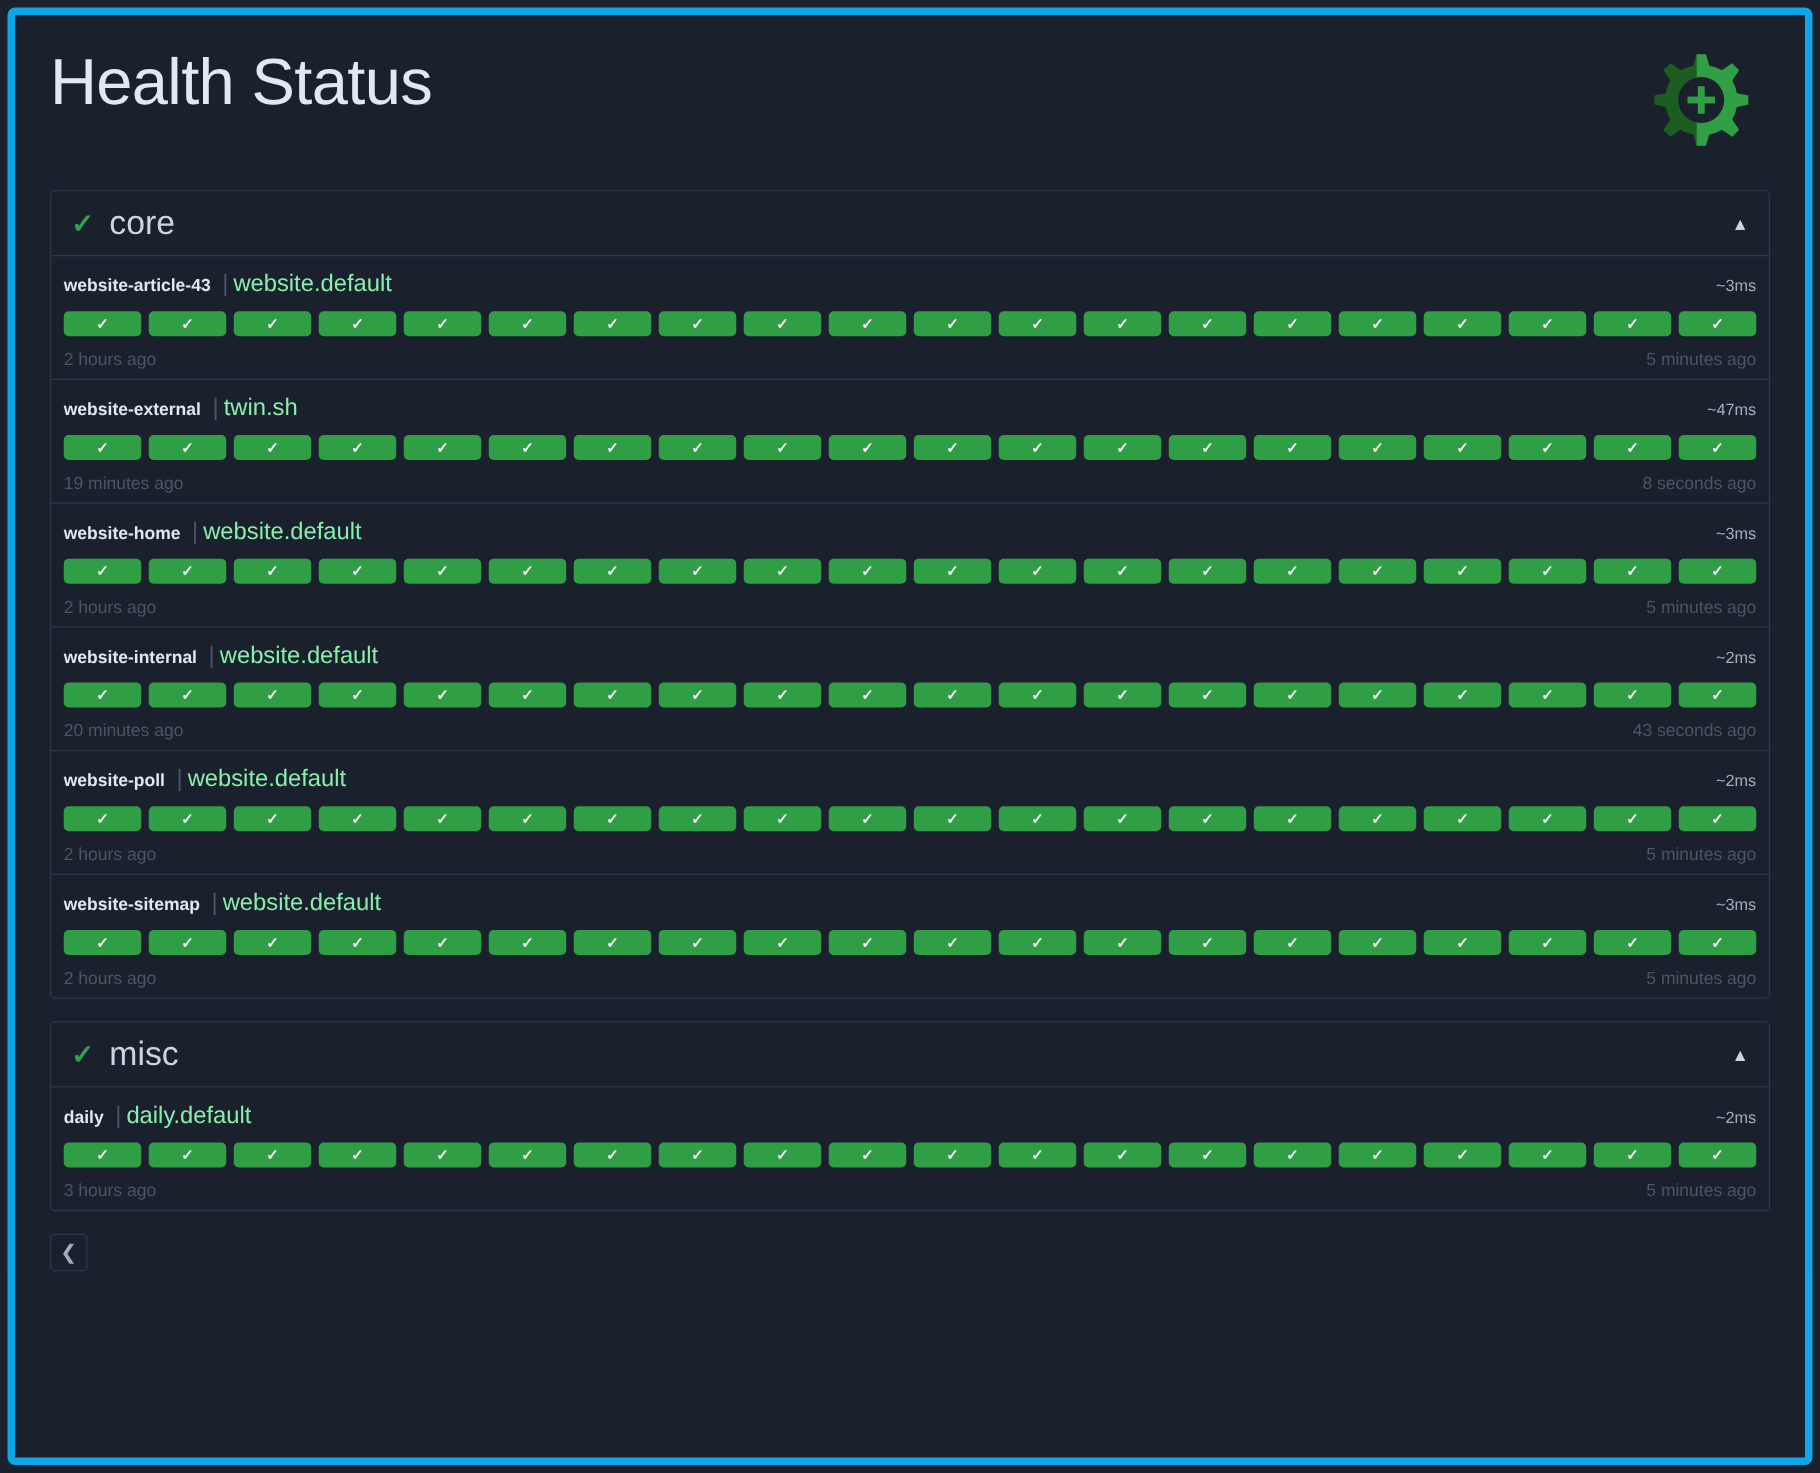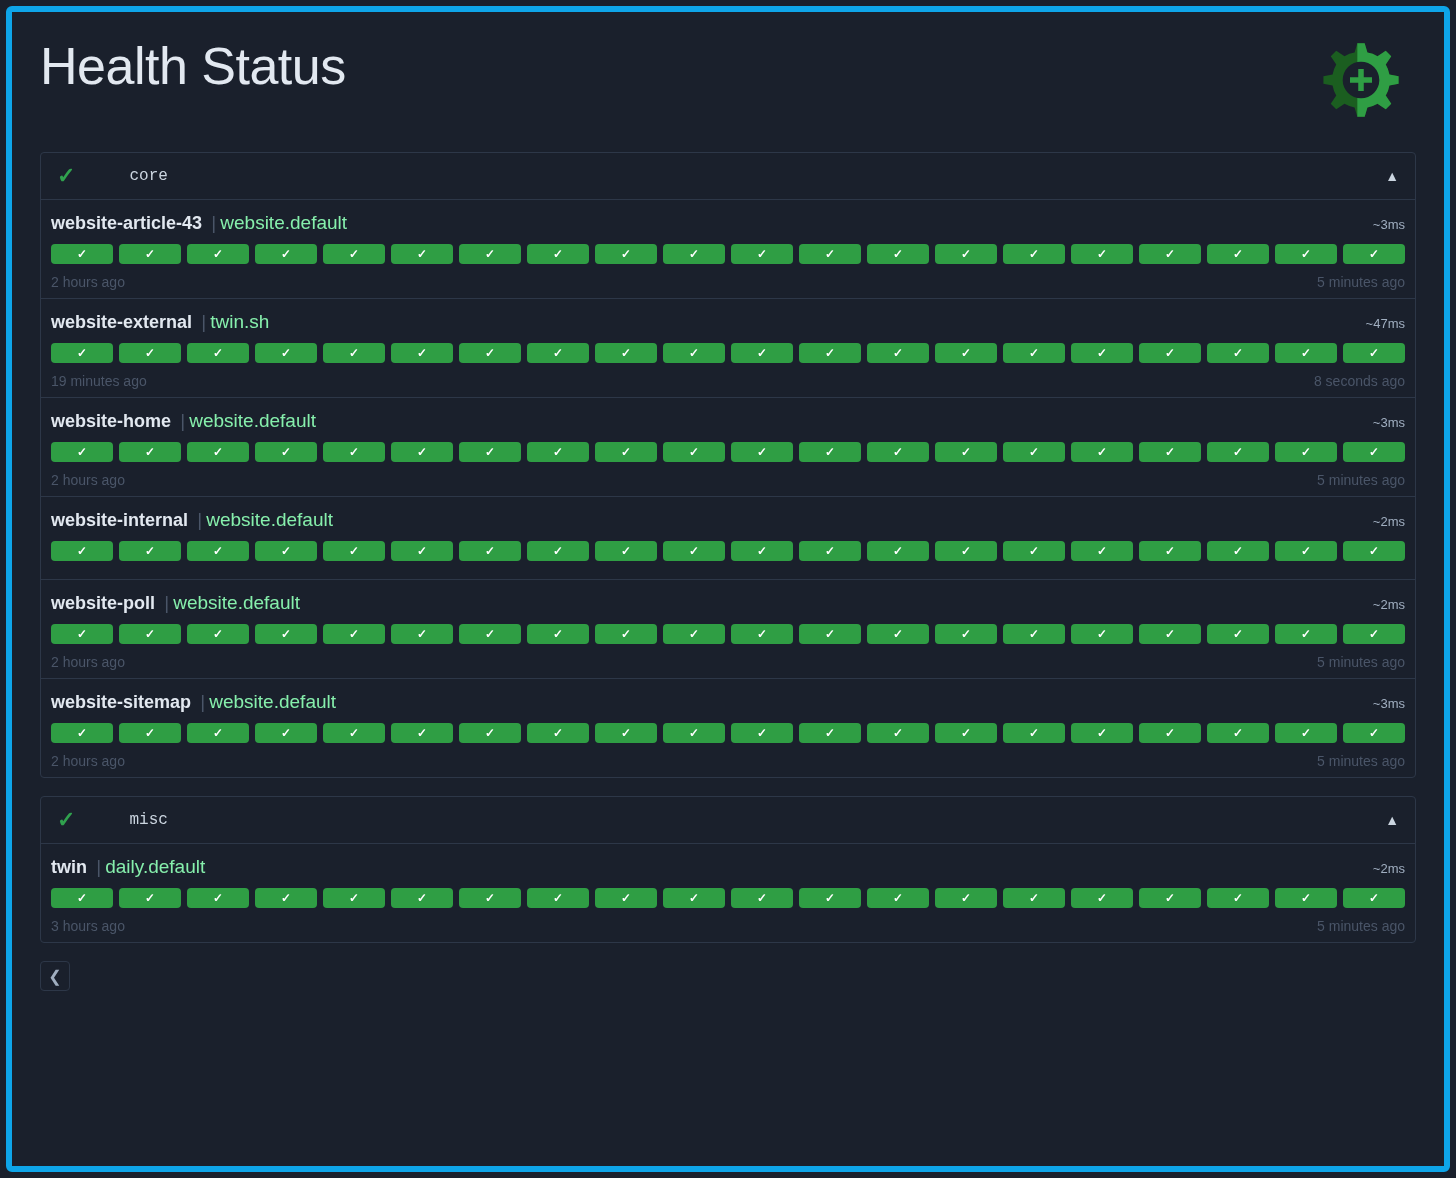--- a/index.html
+++ b/index.html
@@ -50,44 +50,43 @@
     display: flex;
     align-items: center;
     gap: 12px;
   }
   .group-check {
     color: #30a14e;
     font-size: 22px;
     font-weight: bold;
   }
   .group-name {
-    font-family: Liberation Mono, monospace;
-    font-size: 16px;
+    font-family: Liberation Sans, sans-serif;
+    font-size: 27px;
     color: #cbd5e0;
-    margin-left: 42px;
   }
   .group-toggle {
     color: #cbd5e0;
     font-size: 14px;
   }
   .service {
     padding: 12px 10px 8px 10px;
     border-bottom: 1px solid #2d3748;
   }
   .service:last-child { border-bottom: none; }
   .service-top {
     display: flex;
     justify-content: space-between;
     align-items: baseline;
     margin-bottom: 10px;
   }
   .service-name {
     color: #e2e8f0;
     font-weight: 700;
-    font-size: 18px;
+    font-size: 14px;
   }
   .service-sep {
     color: #4a5568;
     margin-left: 4px;
     font-size: 19px;
   }
   .service-label {
     color: #86efac;
     font-size: 19px;
     margin-left: 4px;
@@ -287,20 +286,24 @@
             <div class="tick"></div>
             <div class="tick"></div>
             <div class="tick"></div>
             <div class="tick"></div>
             <div class="tick"></div>
             <div class="tick"></div>
             <div class="tick"></div>
             <div class="tick"></div>
             <div class="tick"></div>
           </div>
+          <div class="service-footer">
+            <span>20 minutes ago</span>
+            <span>43 seconds ago</span>
+          </div>
         </div>
         <div class="service">
           <div class="service-top">
             <div><span class="service-name">website-poll</span><span class="service-sep"> |</span><span class="service-label">website.default</span></div>
             <span class="service-timing">~2ms</span>
           </div>
           <div class="ticks">
             <div class="tick"></div>
             <div class="tick"></div>
             <div class="tick"></div>
@@ -363,21 +366,21 @@
       <div class="group">
         <div class="group-header">
           <div class="group-header-left">
             <span class="group-check">✓</span>
             <span class="group-name">misc</span>
           </div>
           <span class="group-toggle">▲</span>
         </div>
         <div class="service">
           <div class="service-top">
-            <div><span class="service-name">twin</span><span class="service-sep"> |</span><span class="service-label">daily.default</span></div>
+            <div><span class="service-name">daily</span><span class="service-sep"> |</span><span class="service-label">daily.default</span></div>
             <span class="service-timing">~2ms</span>
           </div>
           <div class="ticks">
             <div class="tick"></div>
             <div class="tick"></div>
             <div class="tick"></div>
             <div class="tick"></div>
             <div class="tick"></div>
             <div class="tick"></div>
             <div class="tick"></div>

